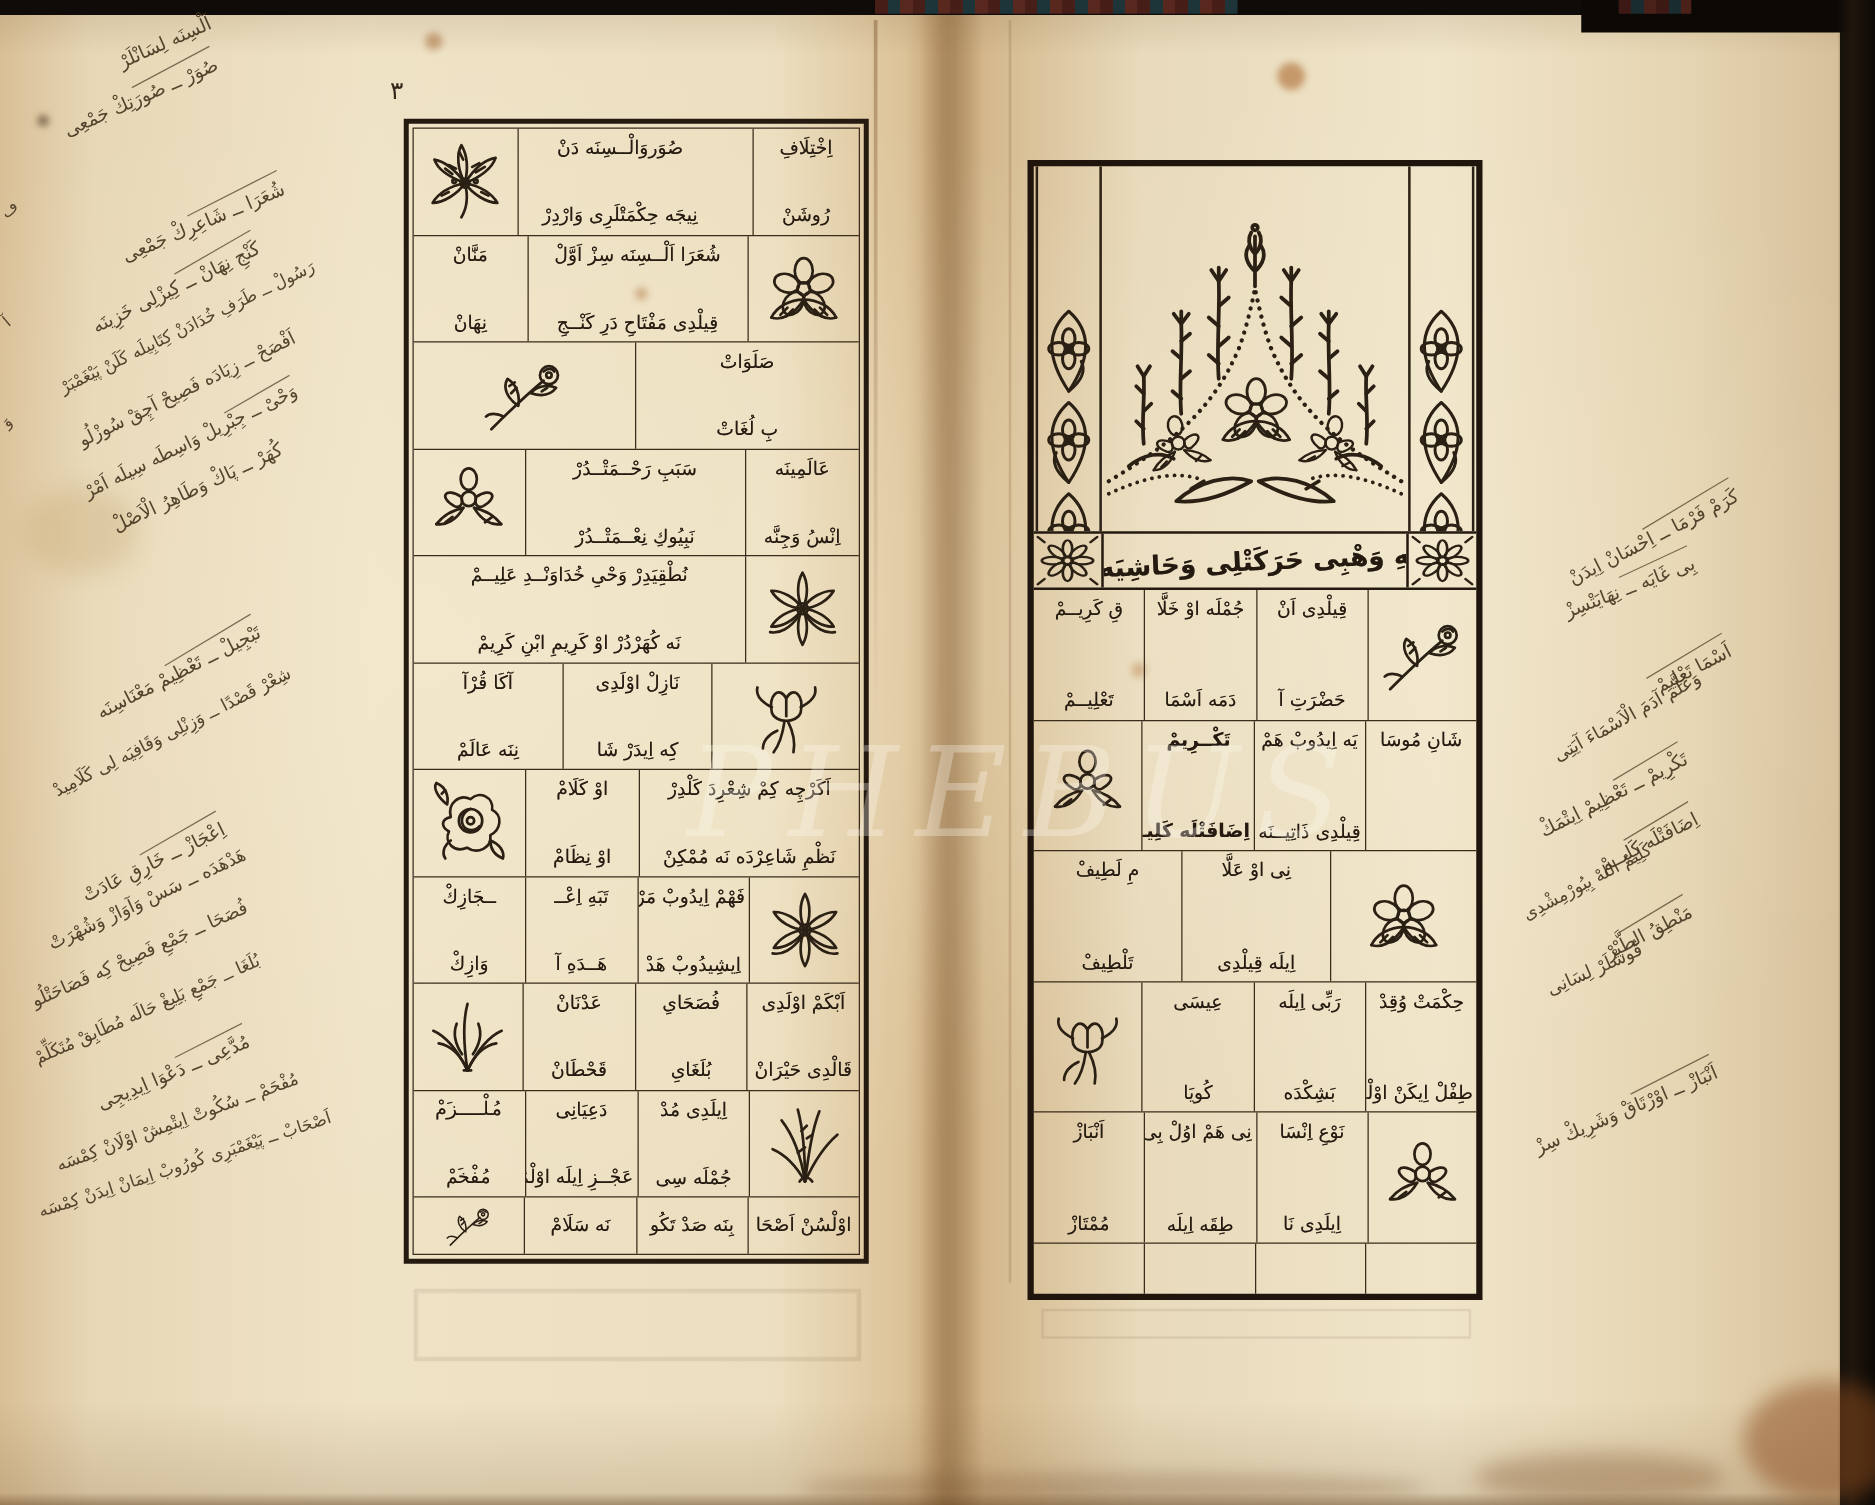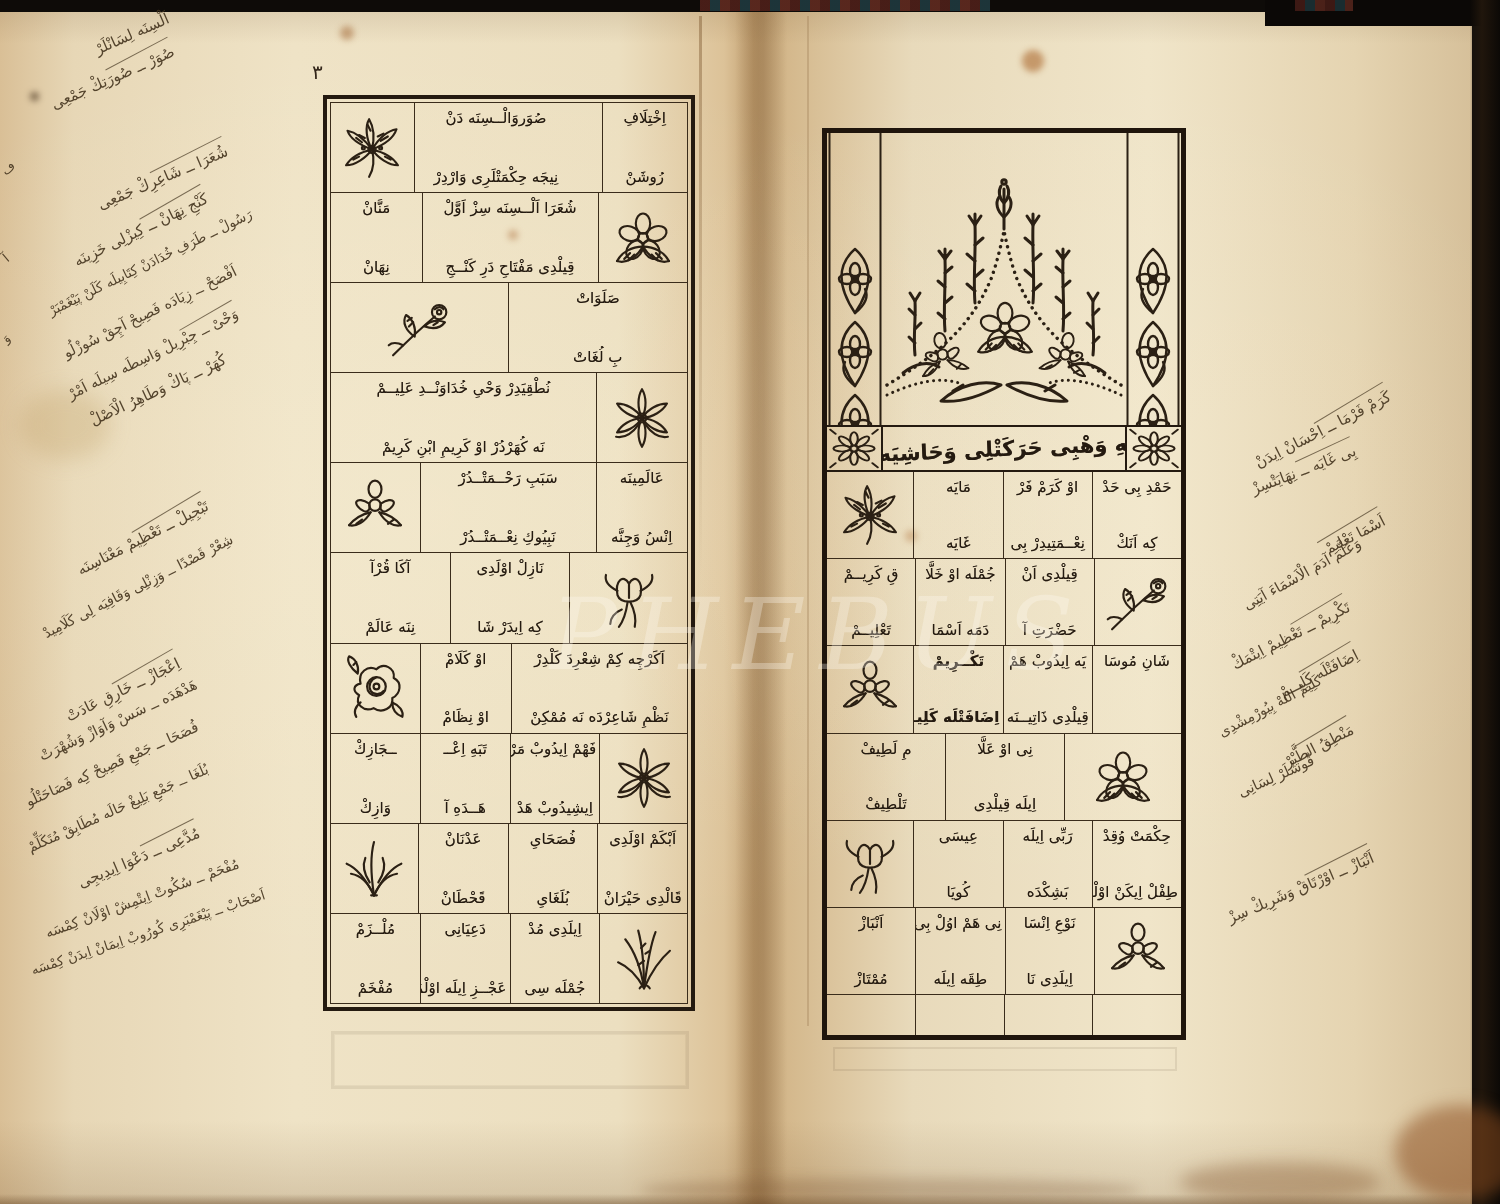--- a/index.html
+++ b/index.html
@@ -301,46 +301,46 @@
             <svg viewBox="0 0 100 100" class="flower">
               <use href="#sym-branch"></use>
             </svg>
           </div>
           <div class="tcell" style="flex-grow: 1; flex-basis: 0px;">
             <div class="vline vline0">صَلَوَاتْ</div>
             <div class="vline vline1">بِ لُغَاتْ</div>
           </div>
         </div>
         <div class="trow">
+          <div class="tcell fcell" style="flex-grow: 1; flex-basis: 0px;">
+            <svg viewBox="0 0 100 100" class="flower">
+              <use href="#sym-bow"></use>
+            </svg>
+          </div>
+          <div class="tcell" style="flex-grow: 2; flex-basis: 0px;">
+            <div class="vline vline0">سَبَبِ رَحْــمَتْــدُرْ</div>
+            <div class="vline vline1">نَبِيُوكِ نِعْــمَتْــدُرْ</div>
+          </div>
+          <div class="tcell" style="flex-grow: 1; flex-basis: 0px;">
+            <div class="vline vline0">عَالَمِينَه</div>
+            <div class="vline vline1">اِنْسُ وَجِنَّه</div>
+          </div>
+        </div>
+        <div class="trow">
           <div class="tcell" style="flex-grow: 3; flex-basis: 0px;">
             <div class="vline vline0">نُطْقِيَدِرْ وَحْىِ خُدَاوَنْــدِ عَلِيــمْ</div>
             <div class="vline vline1">نَه كُهَرْدُرْ اوْ كَرِيمِ ابْنِ كَرِيمْ</div>
           </div>
           <div class="tcell fcell" style="flex-grow: 1; flex-basis: 0px;">
             <svg viewBox="0 0 100 100" class="flower">
               <use href="#sym-daisy"></use>
             </svg>
           </div>
         </div>
         <div class="trow">
-          <div class="tcell fcell" style="flex-grow: 1; flex-basis: 0px;">
-            <svg viewBox="0 0 100 100" class="flower">
-              <use href="#sym-bow"></use>
-            </svg>
-          </div>
-          <div class="tcell" style="flex-grow: 2; flex-basis: 0px;">
-            <div class="vline vline0">سَبَبِ رَحْــمَتْــدُرْ</div>
-            <div class="vline vline1">نَبِيُوكِ نِعْــمَتْــدُرْ</div>
-          </div>
-          <div class="tcell" style="flex-grow: 1; flex-basis: 0px;">
-            <div class="vline vline0">عَالَمِينَه</div>
-            <div class="vline vline1">اِنْسُ وَجِنَّه</div>
-          </div>
-        </div>
-        <div class="trow">
           <div class="tcell" style="flex-grow: 1; flex-basis: 0px;">
             <div class="vline vline0">آكَا قُرْآ</div>
             <div class="vline vline1">نِنَه عَالَمْ</div>
           </div>
           <div class="tcell" style="flex-grow: 1; flex-basis: 0px;">
             <div class="vline vline0">نَازِلْ اوْلَدِى</div>
             <div class="vline vline1">كِه اِيدَرْ شَا</div>
           </div>
           <div class="tcell fcell" style="flex-grow: 1; flex-basis: 0px;">
             <svg viewBox="0 0 100 100" class="flower">
@@ -395,36 +395,52 @@
           <div class="tcell" style="flex-grow: 1; flex-basis: 0px;">
             <div class="vline vline0">فُصَحَاىِ</div>
             <div class="vline vline1">بُلَغَاىِ</div>
           </div>
           <div class="tcell" style="flex-grow: 1; flex-basis: 0px;">
             <div class="vline vline0">اَبْكَمْ اوْلَدِى</div>
             <div class="vline vline1">قَالْدِى حَيْرَانْ</div>
           </div>
         </div>
         <div class="trow">
-          <div class="tcell" style="flex-grow: 1; flex-basis: 0px;">
+          <div class="tcell" style="flex-grow: 1; flex-basis: 0px; font-family: Liberation Mono, monospace;">
             <div class="vline vline0">مُلْــزَمْ</div>
             <div class="vline vline1">مُفْخَمْ</div>
           </div>
           <div class="tcell" style="flex-grow: 1; flex-basis: 0px;">
             <div class="vline vline0">دَعِيَانِى</div>
             <div class="vline vline1">عَجْــزِ اِيلَه اوْلْمُشْ</div>
           </div>
           <div class="tcell" style="flex-grow: 1; flex-basis: 0px;">
             <div class="vline vline0">اِيلَدِى مُدْ</div>
             <div class="vline vline1">جُمْلَه سِى</div>
           </div>
           <div class="tcell fcell" style="flex-grow: 1; flex-basis: 0px;">
             <svg viewBox="0 0 100 100" class="flower">
               <use href="#sym-leaffan"></use>
             </svg>
+          </div>
+        </div>
+        <div class="trow short">
+          <div class="tcell fcell" style="flex-grow: 1; flex-basis: 0px;">
+            <svg viewBox="0 0 100 100" class="flower">
+              <use href="#sym-branch"></use>
+            </svg>
+          </div>
+          <div class="tcell" style="flex-grow: 1; flex-basis: 0px;">
+            <div class="vline vline0">نَه سَلَامْ</div>
+          </div>
+          <div class="tcell" style="flex-grow: 1; flex-basis: 0px;">
+            <div class="vline vline0">بِنَه صَدْ تَكُو</div>
+          </div>
+          <div class="tcell" style="flex-grow: 1; flex-basis: 0px;">
+            <div class="vline vline0">اوْلْسُنْ اَصْحَا</div>
           </div>
         </div>
       </div>
   </div>
   <div id="lnotes">
       <div class="mnote" style="left: 132px; top: 34px; font-size: 15px; transform: translate(-50%, -50%) rotate(-24deg);">
         <span>اَلْسِنَه لِسَانْلَرْ</span>
       </div>
       <div class="mnote" style="left: 112px; top: 76px; font-size: 15px; transform: translate(-50%, -50%) rotate(-24deg);">
         <i class="dash" style="width: 70px;"></i>
@@ -572,39 +588,20 @@
         <span>تُحْفَهِ وَهْبِى حَرَكَتْلِى وَحَاشِيَه لِى</span>
       </div>
       <div class="ros ros-r">
         <svg viewBox="0 0 100 100" preserveAspectRatio="none">
             <use href="#sym-rosette"></use>
           </svg>
       </div>
     </div>
     <div class="rtable" id="rtable">
         <div class="trow">
-          <div class="tcell fcell" style="flex-grow: 1; flex-basis: 0px;">
-            <svg viewBox="0 0 100 100" class="flower">
-              <use href="#sym-spray"></use>
-            </svg>
-          </div>
-          <div class="tcell" style="flex-grow: 1; flex-basis: 0px;">
-            <div class="vline vline0">مَايَه</div>
-            <div class="vline vline1">غَايَه</div>
-          </div>
-          <div class="tcell" style="flex-grow: 1; flex-basis: 0px;">
-            <div class="vline vline0">اوْ كَرَمْ فَرْ</div>
-            <div class="vline vline1">نِعْــمَتِيدِرْ بِى</div>
-          </div>
-          <div class="tcell" style="flex-grow: 1; flex-basis: 0px;">
-            <div class="vline vline0">حَمْدِ بِى حَدْ</div>
-            <div class="vline vline1">كِه اَنَكْ</div>
-          </div>
-        </div>
-        <div class="trow">
           <div class="tcell" style="flex-grow: 1; flex-basis: 0px;">
             <div class="vline vline0">قِ كَرِيــمْ</div>
             <div class="vline vline1">تَعْلِيــمْ</div>
           </div>
           <div class="tcell" style="flex-grow: 1; flex-basis: 0px;">
             <div class="vline vline0">جُمْلَه اوْ خَلَّا</div>
             <div class="vline vline1">دَمَه اَسْمَا</div>
           </div>
           <div class="tcell" style="flex-grow: 1; flex-basis: 0px;">
             <div class="vline vline0">قِيلْدِى اَنْ</div>

